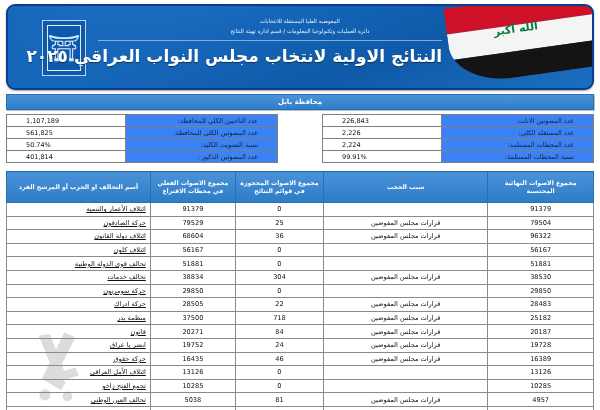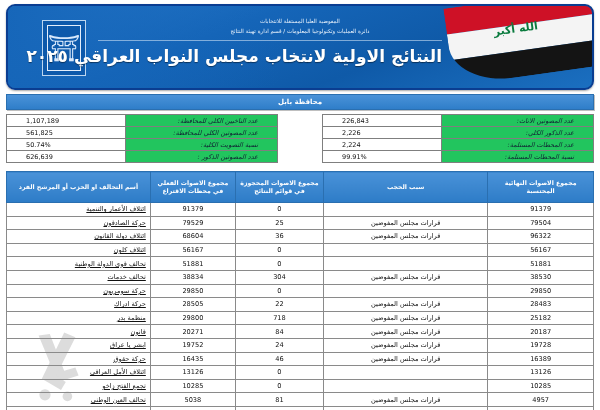--- a/index.html
+++ b/index.html
@@ -86,21 +86,21 @@
     margin:4px 6px 0 6px;gap:0;
   }
   .stats-block{width:272px;}
   .stats-gap{flex:1;}
   .stats-block table{border-collapse:collapse;width:100%;}
   .stats-block td{
     border:1px solid #7f7f7f;height:11px;padding:0 19px;
     font-size:6.5px;
   }
   .stat-label{
-    background:#22c55e;text-align:right;width:56%;color:#123;font-style:italic;
+    background:#3b82f6;text-align:right;width:56%;color:#123;
   }
   .stat-value{
     background:#ffffff;text-align:left;width:44%;color:#111;
   }
 
   
   .results-wrap{margin:8px 6px 0 6px;}
   table.results{border-collapse:collapse;width:100%;table-layout:fixed;}
   table.results th{
     background:linear-gradient(#4a92d8,#2d7cc7);
@@ -169,37 +169,37 @@
         <tr>
           <td class="stat-label">عدد المصوتين الكلي للمحافظة:</td>
           <td class="stat-value">561,825</td>
         </tr>
         <tr>
           <td class="stat-label">نسبة التصويت الكلية:</td>
           <td class="stat-value">50.74%</td>
         </tr>
         <tr>
           <td class="stat-label">عدد المصوتين الذكور :</td>
-          <td class="stat-value">626,639</td>
+          <td class="stat-value">401,814</td>
         </tr>
       </tbody>
     </table>
   </div>
 
   <div class="stats-gap"></div>
 
   <div class="stats-block">
     <table>
       <tbody>
         <tr>
           <td class="stat-label">عدد المصوتين الاناث:</td>
           <td class="stat-value">226,843</td>
         </tr>
         <tr>
-          <td class="stat-label">عدد الذكور الكلي:</td>
+          <td class="stat-label">عدد المستقلة الكلي:</td>
           <td class="stat-value">2,226</td>
         </tr>
         <tr>
           <td class="stat-label">عدد المحطات المستلمة:</td>
           <td class="stat-value">2,224</td>
         </tr>
         <tr>
           <td class="stat-label">نسبة المحطات المستلمة:</td>
           <td class="stat-value">99.91%</td>
         </tr>
@@ -280,21 +280,21 @@
           <td class="c-num">28483</td>
           <td class="c-reason">قرارات مجلس المفوضين</td>
           <td class="c-num">22</td>
           <td class="c-num">28505</td>
           <td class="c-name">حركة ادراك</td>
         </tr>
         <tr>
           <td class="c-num">25182</td>
           <td class="c-reason">قرارات مجلس المفوضين</td>
           <td class="c-num">718</td>
-          <td class="c-num">29800</td>
+          <td class="c-num">37500</td>
           <td class="c-name">منظمة بدر</td>
         </tr>
         <tr>
           <td class="c-num">20187</td>
           <td class="c-reason">قرارات مجلس المفوضين</td>
           <td class="c-num">84</td>
           <td class="c-num">20271</td>
           <td class="c-name">قانون</td>
         </tr>
         <tr>

